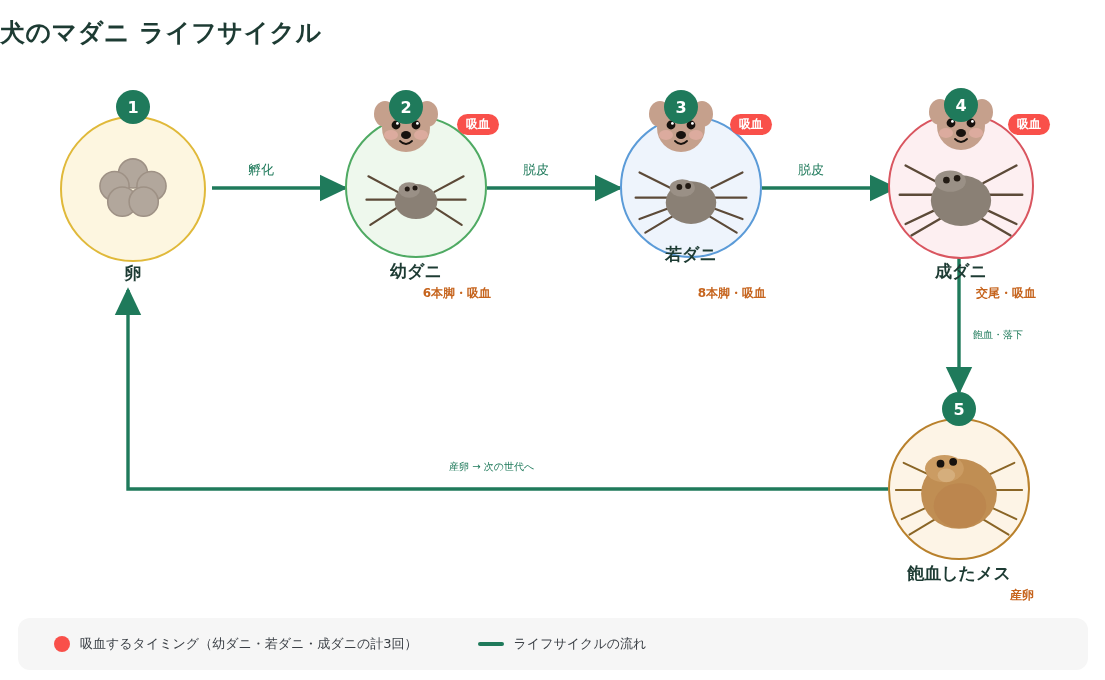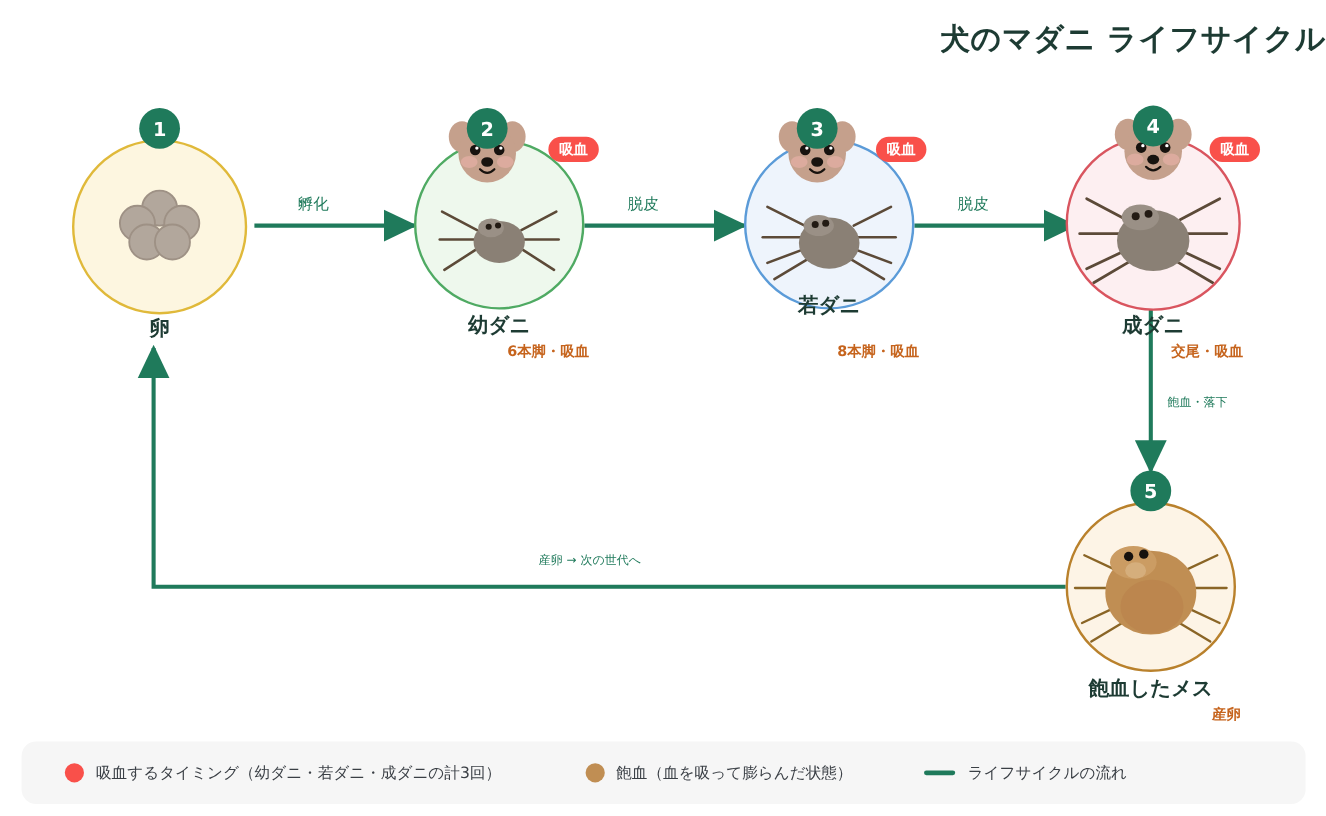--- a/index.html
+++ b/index.html
@@ -8,21 +8,21 @@
     width:1105px;height:680px;
     background:#ffffff;
     font-family:"DejaVu Sans","Liberation Sans",sans-serif;
     overflow:hidden;position:relative;
   }
   #stage{position:absolute;left:0;top:0;width:1105px;height:680px;}
 
   
   .title{
     position:absolute;left:0;top:16px;width:1105px;
-    text-align:right;
+    text-align:left;
     font-size:25px;font-weight:bold;
     color:#1d3b33;letter-spacing:.5px;
   }
 
   
   svg.links{position:absolute;left:0;top:0;width:1105px;height:680px;pointer-events:none;}
 
   
   .node{position:absolute;}
   .bubble{
@@ -279,23 +279,19 @@
   <div class="edgelabel" style="left:523px;top:161px;">脱皮</div>
   <div class="edgelabel" style="left:798px;top:161px;">脱皮</div>
   <div class="edgelabel small" style="left:973px;top:328px;">飽血・落下</div>
   <div class="edgelabel small" style="left:449px;top:460px;">産卵 → 次の世代へ</div>
 
   <div class="legend">
     <div class="legitem" style="margin-left:36px;">
       <span class="swatch" style="background:#f9504a;"></span>
       <span class="txt">吸血するタイミング（幼ダニ・若ダニ・成ダニの計3回）</span>
     </div>
-    <div class="legitem" style="margin-left:70px;">
-      <span class="swatch" style="background:#c08e53;"></span>
-      <span class="txt">飽血（血を吸って膨らんだ状態）</span>
-    </div>
     <div class="legitem" style="margin-left:60px;">
       <span class="bar" style="background:#1f7a5b;"></span>
       <span class="txt">ライフサイクルの流れ</span>
     </div>
   </div>
 
 </div>
 
 </body></html>

